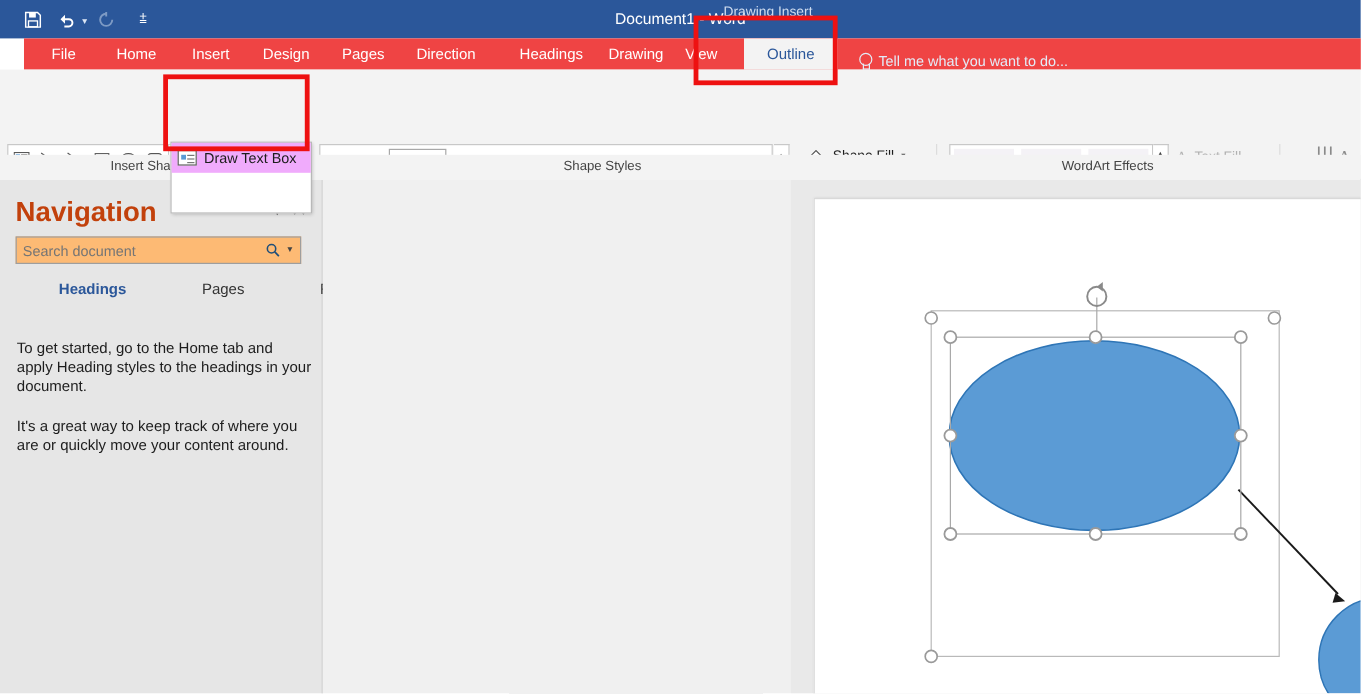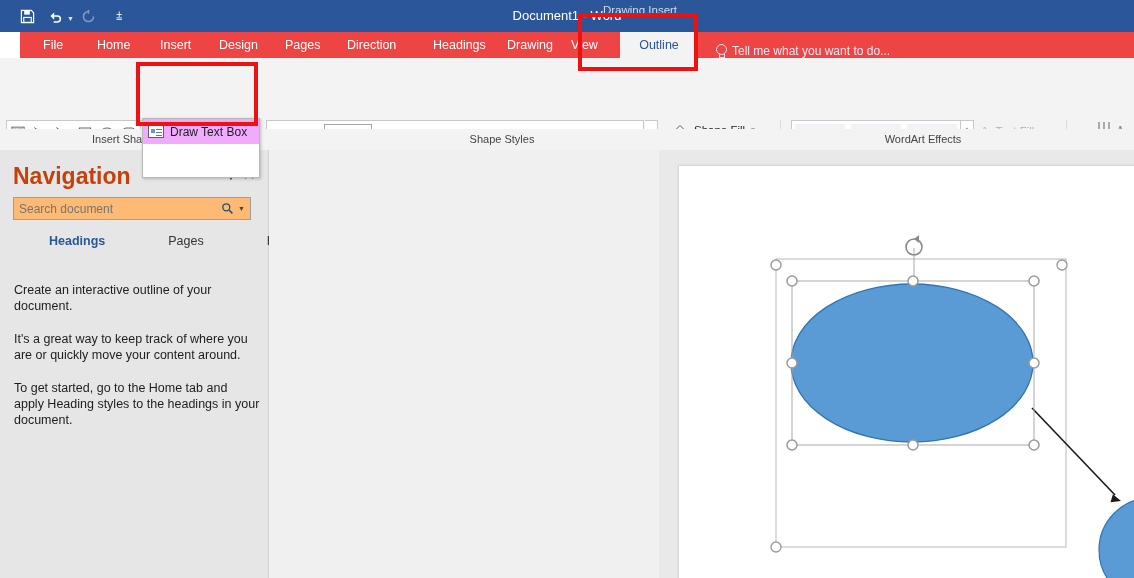--- a/index.html
+++ b/index.html
@@ -534,23 +534,22 @@
       <span class="search-caret">▼</span>
     </div>
 
     <div class="nav-tabs">
       <span class="nav-tab active">Headings</span>
       <span class="nav-tab">Pages</span>
       <span class="nav-tab">Results</span>
     </div>
 
     <div class="nav-body">
-      <div class="nav-p">Create an interactive outline of your document.</div>
+      <div class="nav-p">To get started, go to the Home tab and apply Heading styles to the headings in your document.</div>
       <div class="nav-p">It's a great way to keep track of where you are or quickly move your content around.</div>
-      <div class="nav-p">To get started, go to the Home tab and apply Heading styles to the headings in your document.</div>
     </div>
   </div>
 
   <div class="docarea">
     <div class="gutter"></div>
     <div class="page"></div>
 
     <svg class="canvas" viewBox="0 0 865 428">
 
       <rect x="507" y="109" width="290" height="288" fill="none" stroke="#b9b9b9" stroke-width="1"></rect>

